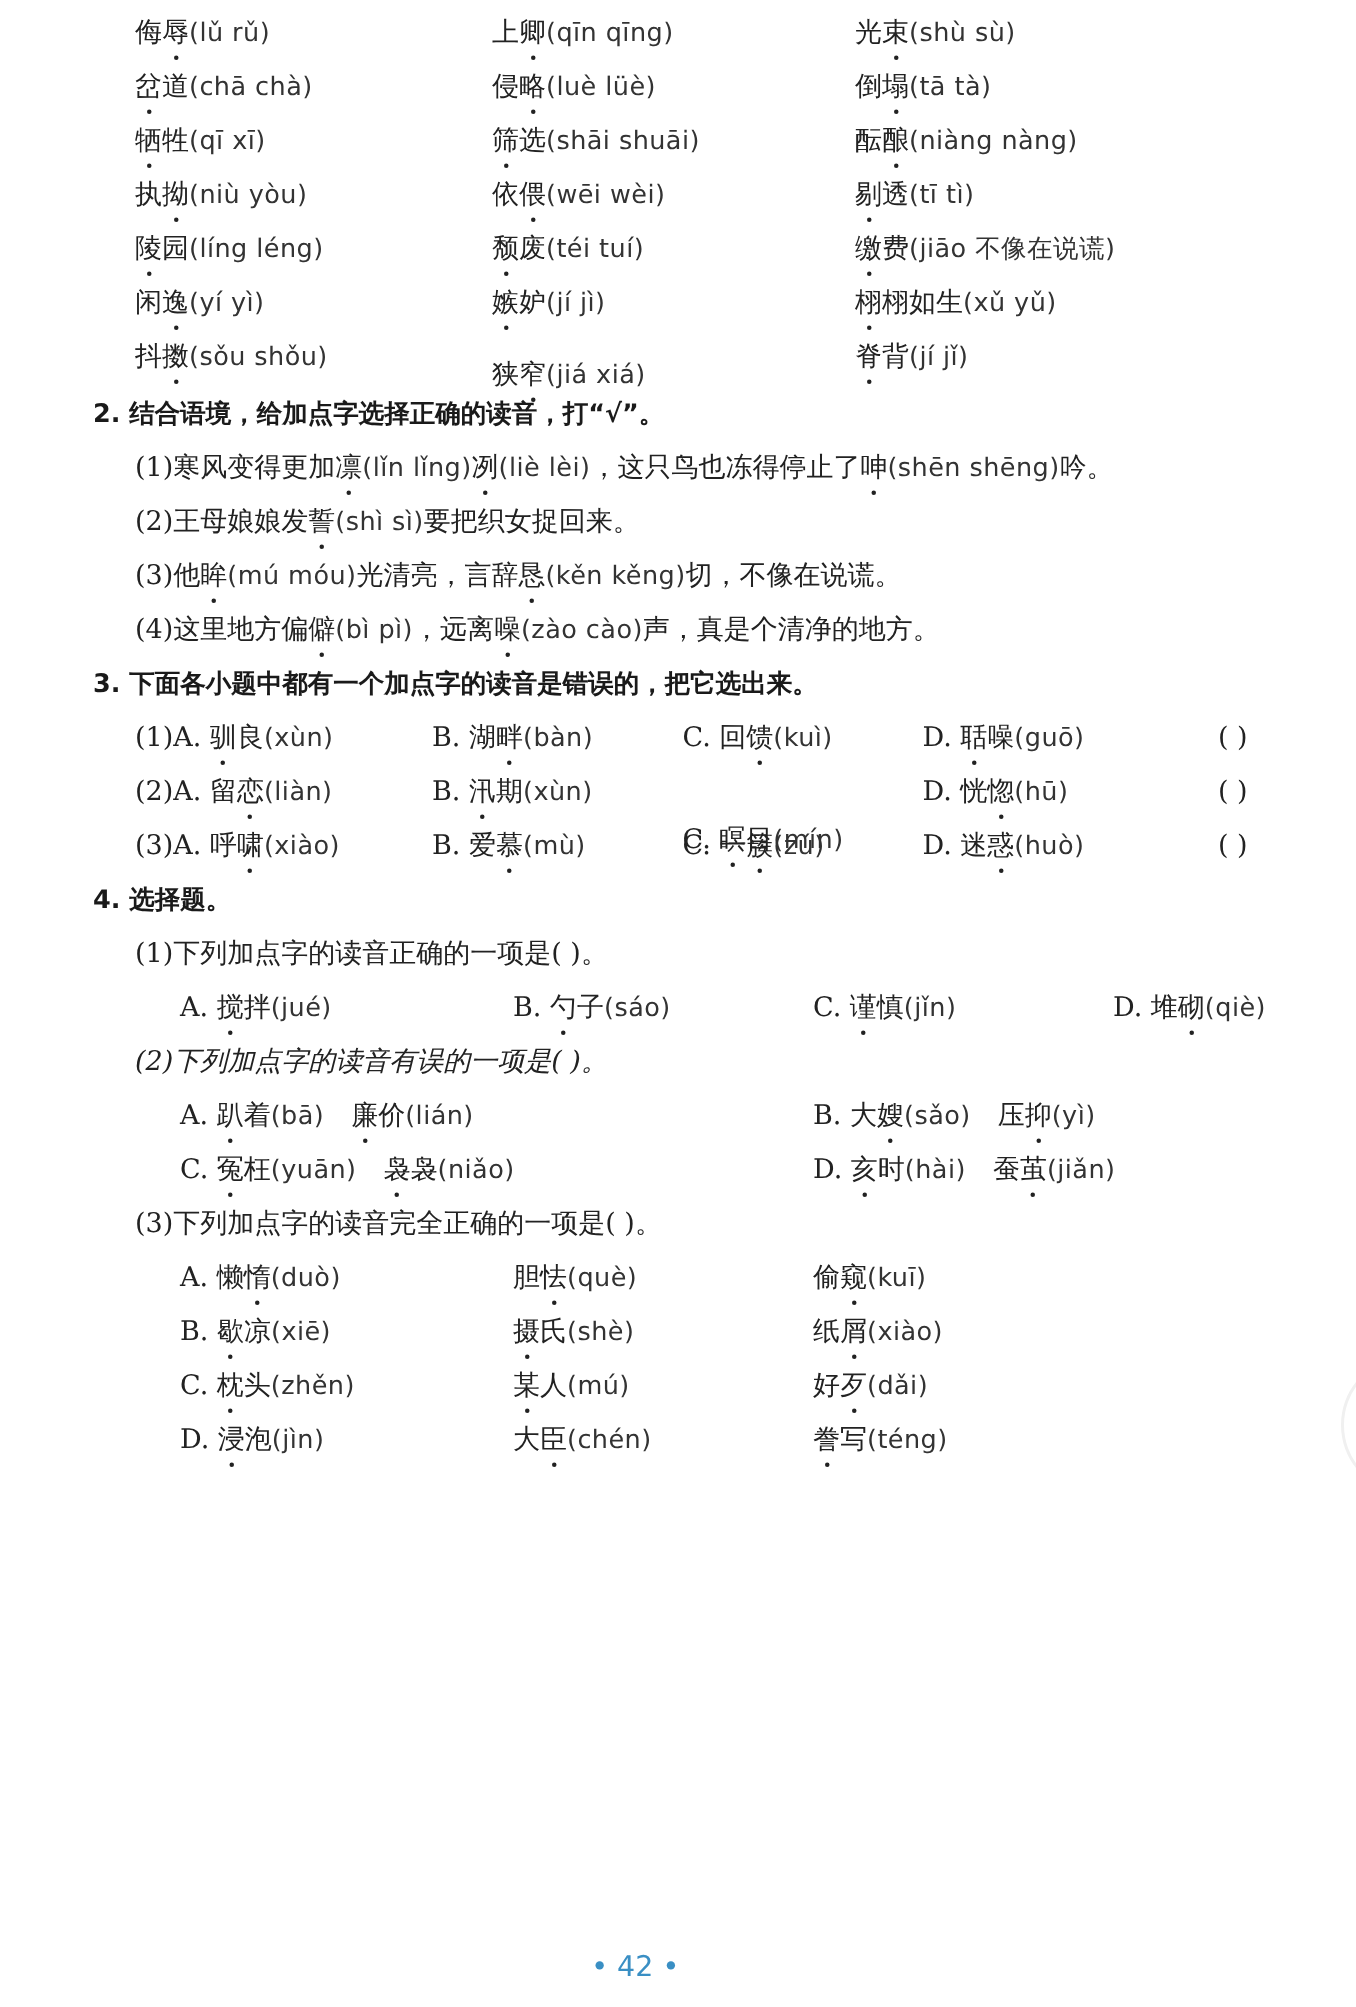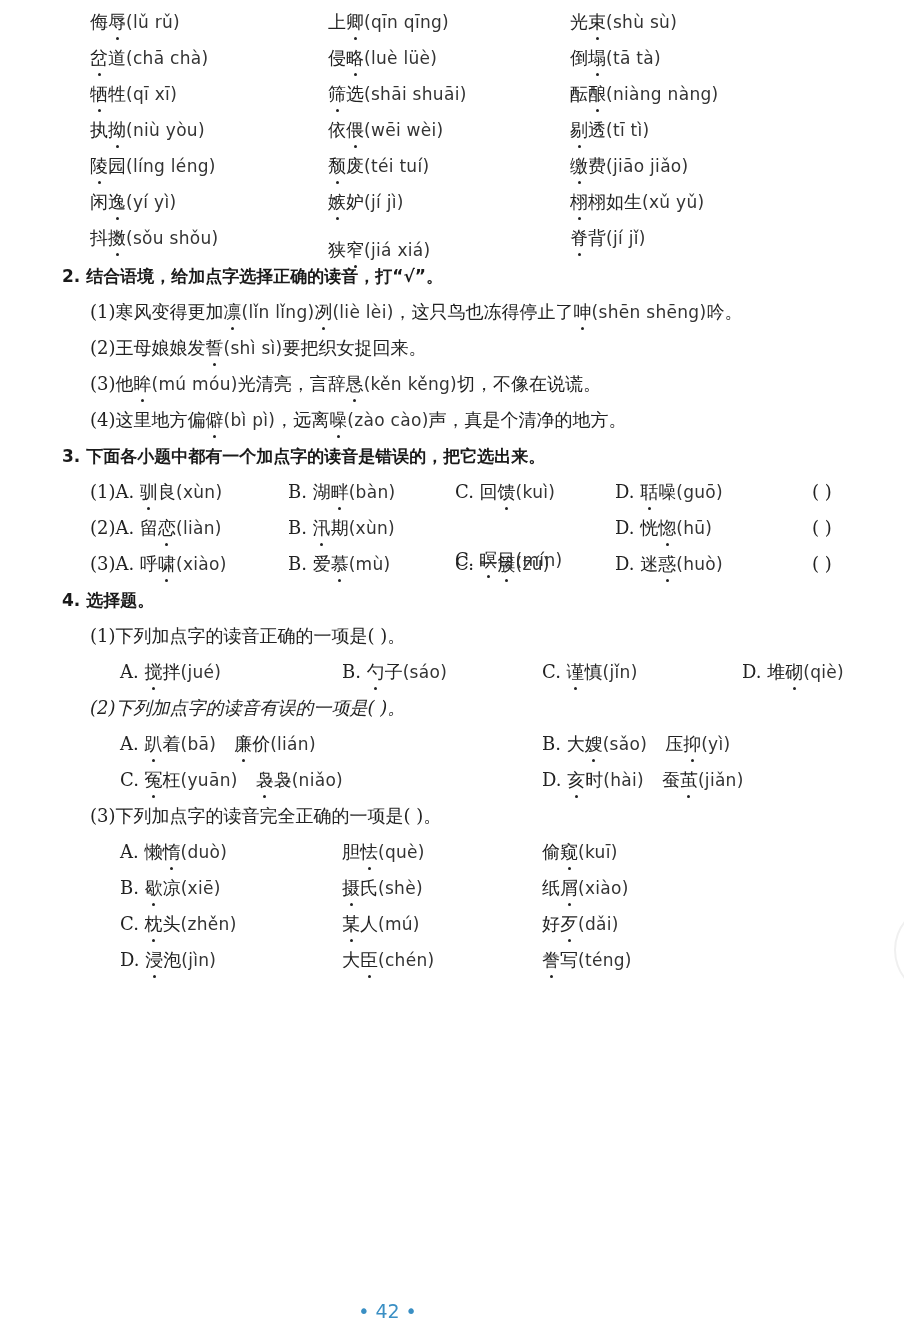--- a/index.html
+++ b/index.html
@@ -5,21 +5,21 @@
   html, body { margin: 0; padding: 0; }
   body {
     width: 904px; height: 1338px; background: #ffffff; position: relative; overflow: hidden;
     font-family: "DejaVu Serif", "Liberation Serif", serif; color: #222;
   }
   .line { position: absolute; font-size: 18px; line-height: 24px; white-space: nowrap; }
   .py { font-family: "DejaVu Sans", "Liberation Sans", sans-serif; font-size: 17px; color: #333; letter-spacing: 0.3px; }
   .dot { position: relative; display: inline-block; }
   .dot::after { content: ""; position: absolute; left: 50%; bottom: -6px; width: 3px; height: 3px; margin-left: -1.5px; background: #222; border-radius: 50%; }
   .q-title { position: absolute; font-family: "DejaVu Sans", "Liberation Sans", sans-serif; font-weight: bold; font-size: 17px; line-height: 24px; color: #1a1a1a; white-space: nowrap; }
-  .page-number { position: absolute; left: 0; width: 775px; top: 1300px; text-align: center; font-family: "DejaVu Sans", "Liberation Sans", sans-serif; font-size: 19px; color: #3a8fc4; }
+  .page-number { position: absolute; left: 0; width: 775px; top: 1300px; text-align: center; font-family: "DejaVu Sans", "Liberation Sans", sans-serif; font-size: 19px; color: #3a8fc4; padding-left: 36px; }
   .edge-circle { position: absolute; left: 894px; top: 908px; width: 70px; height: 80px; border-radius: 50%; border: 2px solid #f0f0f0; }
 </style>
 </head>
 <body>
 
 <div>
 
   <div id="q1-grid">
       <span class="line" style="left: 90px; top: 10px;"><span>侮</span><span class="dot">辱</span><span class="py">(lǔ    rǔ)</span></span>
       <span class="line" style="left: 328px; top: 10px;"><span>上</span><span class="dot">卿</span><span class="py">(qīn    qīng)</span></span>
@@ -28,21 +28,21 @@
       <span class="line" style="left: 328px; top: 46px;"><span>侵</span><span class="dot">略</span><span class="py">(luè     lüè)</span></span>
       <span class="line" style="left: 570px; top: 46px;"><span>倒</span><span class="dot">塌</span><span class="py">(tā     tà)</span></span>
       <span class="line" style="left: 90px; top: 82px;"><span class="dot">牺</span><span>牲</span><span class="py">(qī     xī)</span></span>
       <span class="line" style="left: 328px; top: 82px;"><span class="dot">筛</span><span>选</span><span class="py">(shāi    shuāi)</span></span>
       <span class="line" style="left: 570px; top: 82px;"><span>酝</span><span class="dot">酿</span><span class="py">(niàng    nàng)</span></span>
       <span class="line" style="left: 90px; top: 118px;"><span>执</span><span class="dot">拗</span><span class="py">(niù     yòu)</span></span>
       <span class="line" style="left: 328px; top: 118px;"><span>依</span><span class="dot">偎</span><span class="py">(wēi     wèi)</span></span>
       <span class="line" style="left: 570px; top: 118px;"><span class="dot">剔</span><span>透</span><span class="py">(tī    tì)</span></span>
       <span class="line" style="left: 90px; top: 154px;"><span class="dot">陵</span><span>园</span><span class="py">(líng    léng)</span></span>
       <span class="line" style="left: 328px; top: 154px;"><span class="dot">颓</span><span>废</span><span class="py">(téi    tuí)</span></span>
-      <span class="line" style="left: 570px; top: 154px;"><span class="dot">缴</span><span>费</span><span class="py">(jiāo    jiǎo)</span></span>
+      <span class="line" style="left: 570px; top: 154px;"><span class="dot">缴</span><span>费</span><span class="py">(jiāo    不像在说谎)</span></span>
       <span class="line" style="left: 90px; top: 190px;"><span>闲</span><span class="dot">逸</span><span class="py">(yí    yì)</span></span>
       <span class="line" style="left: 328px; top: 190px;"><span class="dot">嫉</span><span>妒</span><span class="py">(jí    jì)</span></span>
       <span class="line" style="left: 570px; top: 190px;"><span class="dot">栩</span><span>栩如生</span><span class="py">(xǔ    yǔ)</span></span>
       <span class="line" style="left: 90px; top: 226px;"><span>抖</span><span class="dot">擞</span><span class="py">(sǒu    shǒu)</span></span>
       <span class="line" style="left: 328px; top: 208px; margin-top: 30px;"><span>狭</span><span class="dot">窄</span><span class="py">(jiá    xiá)</span></span>
       <span class="line" style="left: 570px; top: 226px;"><span class="dot">脊</span><span>背</span><span class="py">(jí    jǐ)</span></span>
     </div>
 </div>
 
 <div class="q-title" style="left:62px; top:264px;">2. 结合语境，给加点字选择正确的读音，打“√”。</div>

